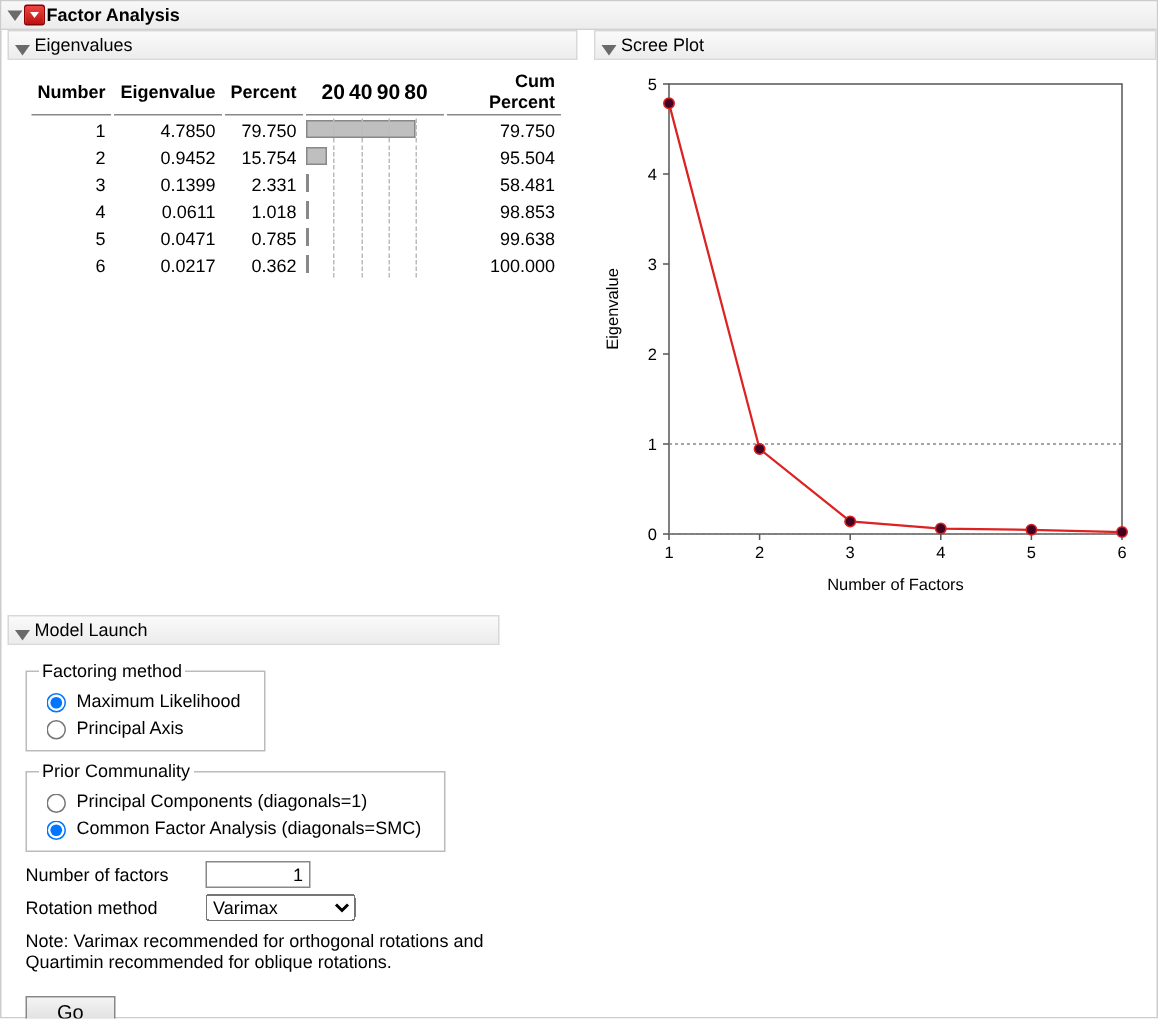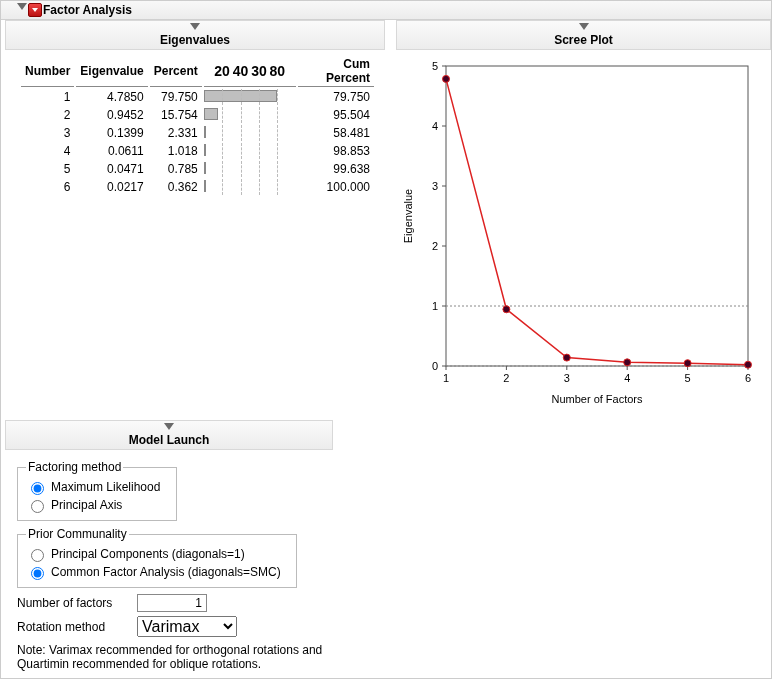--- a/index.html
+++ b/index.html
@@ -8,24 +8,24 @@
     font-size: 12px;
     margin: 0;
     padding: 0;
     background: #fff;
     color: #000;
   }
   .panel { border: 1px solid #ccc; width: 772px; height: 679px; }
   .section-header {
     background: linear-gradient(#f8f8f8,#ececec);
     border-bottom: 1px solid #d0d0d0;
-    padding: 2px 16px;
+    padding: 2px 4px;
     font-weight: bold;
     display: flex;
-    align-items: flex-start;
+    align-items: center;
     gap: 1px;
   }
   .disclose {
     width:0;height:0;
     border-left:5px solid transparent;
     border-right:5px solid transparent;
     border-top:7px solid #6a6a6a;
     display:inline-block;
   }
   .red-menu {
@@ -36,25 +36,24 @@
     display:inline-flex;align-items:center;justify-content:center;
   }
   .red-menu::after{
     content:"";
     width:0;height:0;
     border-left:3px solid transparent;
     border-right:3px solid transparent;
     border-top:4px solid #fff;
   }
   .sub-header {
-    display:flex;align-items:center;gap:3px;
-    padding:2px 4px;font-weight:bold;
+    display:flex;align-items:flex-end;gap:3px;
+    padding:2px 4px;font-weight:normal;
     background: linear-gradient(#fafafa,#ececec);
     border:1px solid #d8d8d8;
-    flex-direction:column;
   }
   .columns { display:flex; }
   .col-left { width:395px; padding:0 0 0 4px;}
   .col-right { flex:1; }
   .eig-table { margin:4px 20px 0 14px; font-size:12px; }
   .eig-table th { font-weight:bold; padding:1px 4px; text-align:right; border-bottom:1px solid #888;}
   .eig-table td { padding:0 4px; text-align:right; }
   .bar-col { width:92px; position:relative; padding:0!important;}
   .bar-header { position:relative; width:92px; height:16px;}
   .bar-header span { position:absolute; top:0; font-size:14px; transform:translateX(-50%);}
@@ -62,21 +61,21 @@
   .bar-fill { position:absolute; left:0; top:1px; height:12px; background:#bfbfbf; border:1px solid #888;}
   .bar-ticks { position:absolute; left:0; top:0; width:92px; height:100%; pointer-events:none;}
   .tick { position:absolute; top:0; bottom:0; border-left:1px dashed #bbb;}
   .model-launch { padding:4px 4px 4px 16px; }
   fieldset { border:1px solid #bbb; margin:6px 0; padding:4px 8px 6px 8px; width:330px;}
   legend { padding:0 2px; }
   .radio-row { display:flex; align-items:center; gap:4px; padding:1px 0;}
   .form-row { display:flex; align-items:center; margin:4px 0;}
   .form-row label { width:120px;}
   input[type=text]{ border:1px solid #888; width:70px; text-align:right; padding:1px 4px; font-family:inherit; font-size:12px;}
-  select{ width:100px; font-family:inherit; font-size:16px;}
+  select{ width:100px; font-family:inherit; font-size:12px;}
   .note { margin:6px 0; max-width:340px;}
   .go-btn { margin: 10px 0 0 0; padding:2px 20px; background:linear-gradient(#f4f4f4,#dcdcdc); border:1px solid #888;}
   .plot-area { padding:6px 6px 6px 2px;}
   svg text { font-family: "Segoe UI", Arial, sans-serif; font-size:11px; fill:#000;}
 </style>
 </head>
 <body>
 
 <div class="panel">
 
@@ -97,21 +96,21 @@
       <table class="eig-table">
         <thead>
             <tr>
           <th>Number</th>
           <th>Eigenvalue</th>
           <th>Percent</th>
           <th class="bar-col" style="text-align:left">
             <div class="bar-header">
               <span style="left:18.4px">20</span>
               <span style="left:36.8px">40</span>
-              <span style="left:55.2px">30</span>
+              <span style="left:55.2px">90</span>
               <span style="left:73.6px">80</span>
             </div>
           </th>
           <th>Cum Percent</th>
         </tr>
           </thead>
         <tbody id="eig-body">
             <tr>
               <td>1</td>
               <td>4.7850</td>

